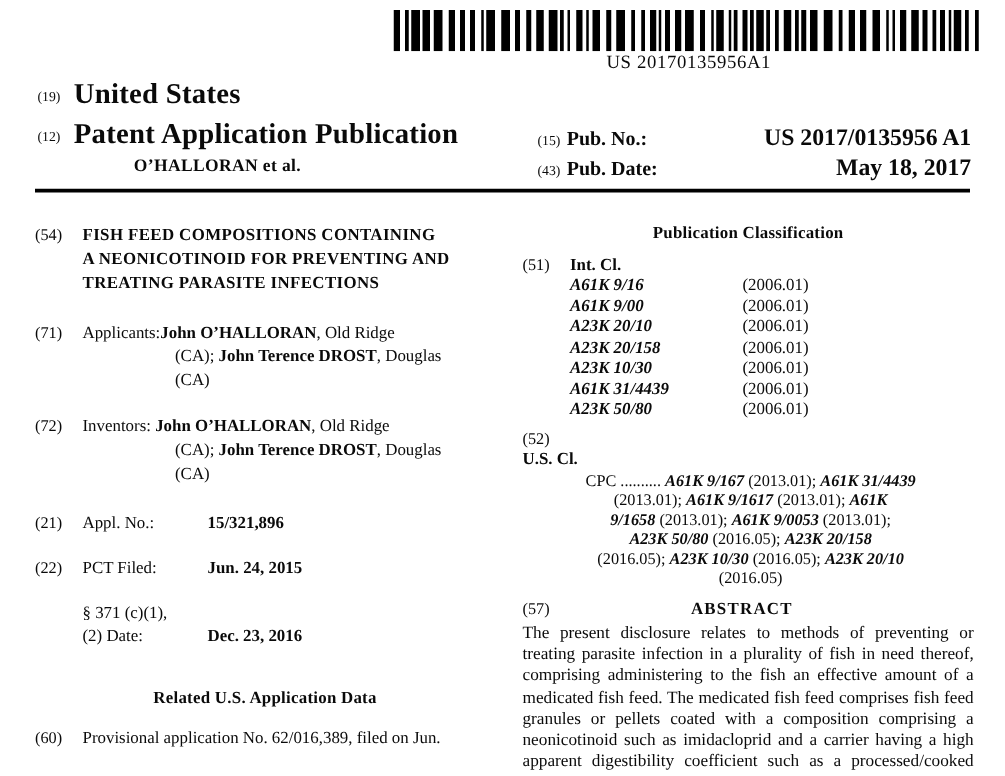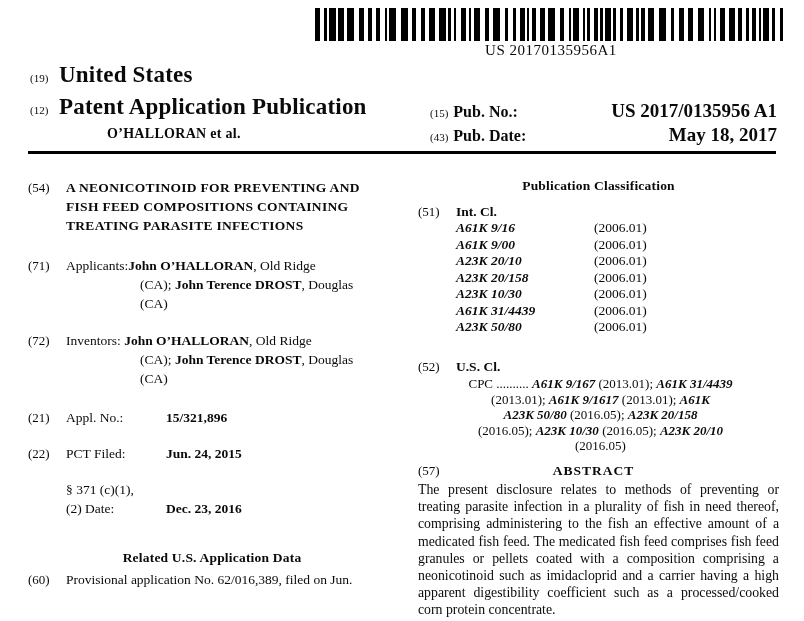--- a/index.html
+++ b/index.html
@@ -47,28 +47,28 @@
 
   .title-block{font-weight:bold;letter-spacing:0.3px;margin-bottom:21px;}
   .hang > div:not(:first-child){padding-left:74px;}
   .mb18{margin-bottom:18px;}
   .mb20{margin-bottom:20px;}
   .kv{display:flex;}
   .kv .k{width:100px;flex-shrink:0;}
   .kv .v{font-weight:bold;}
   .kv-row{margin-bottom:17px;}
   .s371{padding-left:38px;margin-top:2px;}
-  .center-head{text-align:center;font-weight:bold;margin-top:30px;margin-bottom:3px;letter-spacing:0.2px;}
+  .center-head{text-align:center;font-weight:bold;margin-top:30px;margin-bottom:13px;letter-spacing:0.2px;}
   .class-head{text-align:center;font-weight:bold;margin-bottom:9px;letter-spacing:0.2px;}
 
   .intcl-table{padding-left:38px;}
   .intcl-row{display:flex;}
   .intcl-row .code{width:138px;flex-shrink:0;}
   .cpc-block{padding-left:4px;text-align:center;line-height:15.5px;font-size:13px;margin-top:1px;}
-  .uscl-row{margin-top:23px;}
+  .uscl-row{margin-top:7px;flex-direction:column;}
   .abstract-head{display:flex;margin-top:9px;margin-bottom:2px;}
   .abstract-head .n{width:70px;font-size:13px;}
   .abstract-head .t{flex:1;text-align:center;font-weight:bold;letter-spacing:1px;padding-right:80px;}
   .abstract-body{text-align:justify;line-height:17.2px;font-size:13.8px;}
 </style>
 </head>
 <body>
 
 <div class="barcode-wrap">
   <div class="bars"><i style="width:5px"></i><u style="width:4px"></u><i style="width:3px"></i><u style="width:2px"></u><i style="width:7px"></i><u style="width:2px"></u><i style="width:6px"></i><u style="width:3px"></u><i style="width:7px"></i><u style="width:5px"></u><i style="width:5px"></i><u style="width:4px"></u><i style="width:4px"></i><u style="width:4px"></u><i style="width:4px"></i><u style="width:5px"></u><i style="width:2px"></i><u style="width:2px"></u><i style="width:7px"></i><u style="width:5px"></u><i style="width:7px"></i><u style="width:4px"></u><i style="width:4px"></i><u style="width:5px"></u><i style="width:4px"></i><u style="width:4px"></u><i style="width:6px"></i><u style="width:4px"></u><i style="width:7px"></i><u style="width:2px"></u><i style="width:3px"></i><u style="width:3px"></u><i style="width:2px"></i><u style="width:5px"></u><i style="width:5px"></i><u style="width:3px"></u><i style="width:2px"></i><u style="width:3px"></u><i style="width:6px"></i><u style="width:5px"></u><i style="width:4px"></i><u style="width:4px"></u><i style="width:7px"></i><u style="width:5px"></u><i style="width:3px"></i><u style="width:5px"></u><i style="width:3px"></i><u style="width:4px"></u><i style="width:5px"></i><u style="width:2px"></u><i style="width:2px"></i><u style="width:3px"></u><i style="width:4px"></i><u style="width:4px"></u><i style="width:5px"></i><u style="width:3px"></u><i style="width:7px"></i><u style="width:5px"></u><i style="width:4px"></i><u style="width:5px"></u><i style="width:2px"></i><u style="width:2px"></u><i style="width:6px"></i><u style="width:4px"></u><i style="width:2px"></i><u style="width:2px"></u><i style="width:3px"></i><u style="width:4px"></u><i style="width:4px"></i><u style="width:2px"></u><i style="width:3px"></i><u style="width:2px"></u><i style="width:6px"></i><u style="width:2px"></u><i style="width:3px"></i><u style="width:4px"></u><i style="width:3px"></i><u style="width:4px"></u><i style="width:6px"></i><u style="width:3px"></u><i style="width:3px"></i><u style="width:2px"></u><i style="width:4px"></i><u style="width:3px"></u><i style="width:6px"></i><u style="width:5px"></u><i style="width:7px"></i><u style="width:5px"></u><i style="width:3px"></i><u style="width:5px"></u><i style="width:5px"></i><u style="width:4px"></u><i style="width:5px"></i><u style="width:5px"></u><i style="width:6px"></i><u style="width:5px"></u><i style="width:2px"></i><u style="width:3px"></u><i style="width:2px"></i><u style="width:4px"></u><i style="width:5px"></i><u style="width:4px"></u><i style="width:6px"></i><u style="width:3px"></u><i style="width:4px"></i><u style="width:4px"></u><i style="width:3px"></i><u style="width:3px"></u><i style="width:4px"></i><u style="width:3px"></u><i style="width:2px"></i><u style="width:2px"></u><i style="width:6px"></i><u style="width:3px"></u><i style="width:3px"></i><u style="width:5px"></u><i style="width:3px"></i><u style="width:5px"></u></div>
@@ -92,22 +92,22 @@
   <span class="hdr-value">May 18, 2017</span>
 </div>
 
 <div class="rule"></div>
 
 <div class="col col-left">
 
   <div class="item">
     <span class="n">(54)</span>
     <div class="c title-block">
+        <div><span>FISH FEED COMPOSITIONS CONTAINING</span></div>
         <div><span>A NEONICOTINOID FOR PREVENTING AND</span></div>
-        <div><span>FISH FEED COMPOSITIONS CONTAINING</span></div>
         <div><span>TREATING PARASITE INFECTIONS</span></div>
       </div>
   </div>
 
   <div class="item mb18">
     <span class="n">(71)</span>
     <div class="c hang">
         <div><span>Applicants:</span><span class="b">John O’HALLORAN</span><span>, Old Ridge</span></div>
         <div><span>(CA); </span><span class="b">John Terence DROST</span><span>, Douglas</span></div>
         <div><span>(CA)</span></div>
@@ -199,20 +199,21 @@
       </div>
     </div>
 
   <div class="item uscl-row">
     <span class="n">(52)</span>
     <div class="c b">U.S. Cl.</div>
   </div>
   <div class="cpc-block">
       <div><span>CPC .......... </span><span class="bi">A61K 9/167</span><span> (2013.01); </span><span class="bi">A61K 31/4439</span></div>
       <div><span>(2013.01); </span><span class="bi">A61K 9/1617</span><span> (2013.01); </span><span class="bi">A61K</span></div>
+      <div><span class="bi">9/1658</span><span> (2013.01); </span><span class="bi">A61K 9/0053</span><span> (2013.01);</span></div>
       <div><span class="bi">A23K 50/80</span><span> (2016.05); </span><span class="bi">A23K 20/158</span></div>
       <div><span>(2016.05); </span><span class="bi">A23K 10/30</span><span> (2016.05); </span><span class="bi">A23K 20/10</span></div>
       <div><span>(2016.05)</span></div>
     </div>
 
   <div class="abstract-head">
     <span class="n">(57)</span>
     <span class="t">ABSTRACT</span>
   </div>
   <div class="abstract-body">The present disclosure relates to methods of preventing or treating parasite infection in a plurality of fish in need thereof, comprising administering to the fish an effective amount of a medicated fish feed. The medicated fish feed comprises fish feed granules or pellets coated with a composition comprising a neonicotinoid such as imidacloprid and a carrier having a high apparent digestibility coefficient such as a processed/cooked corn protein concentrate.</div>

